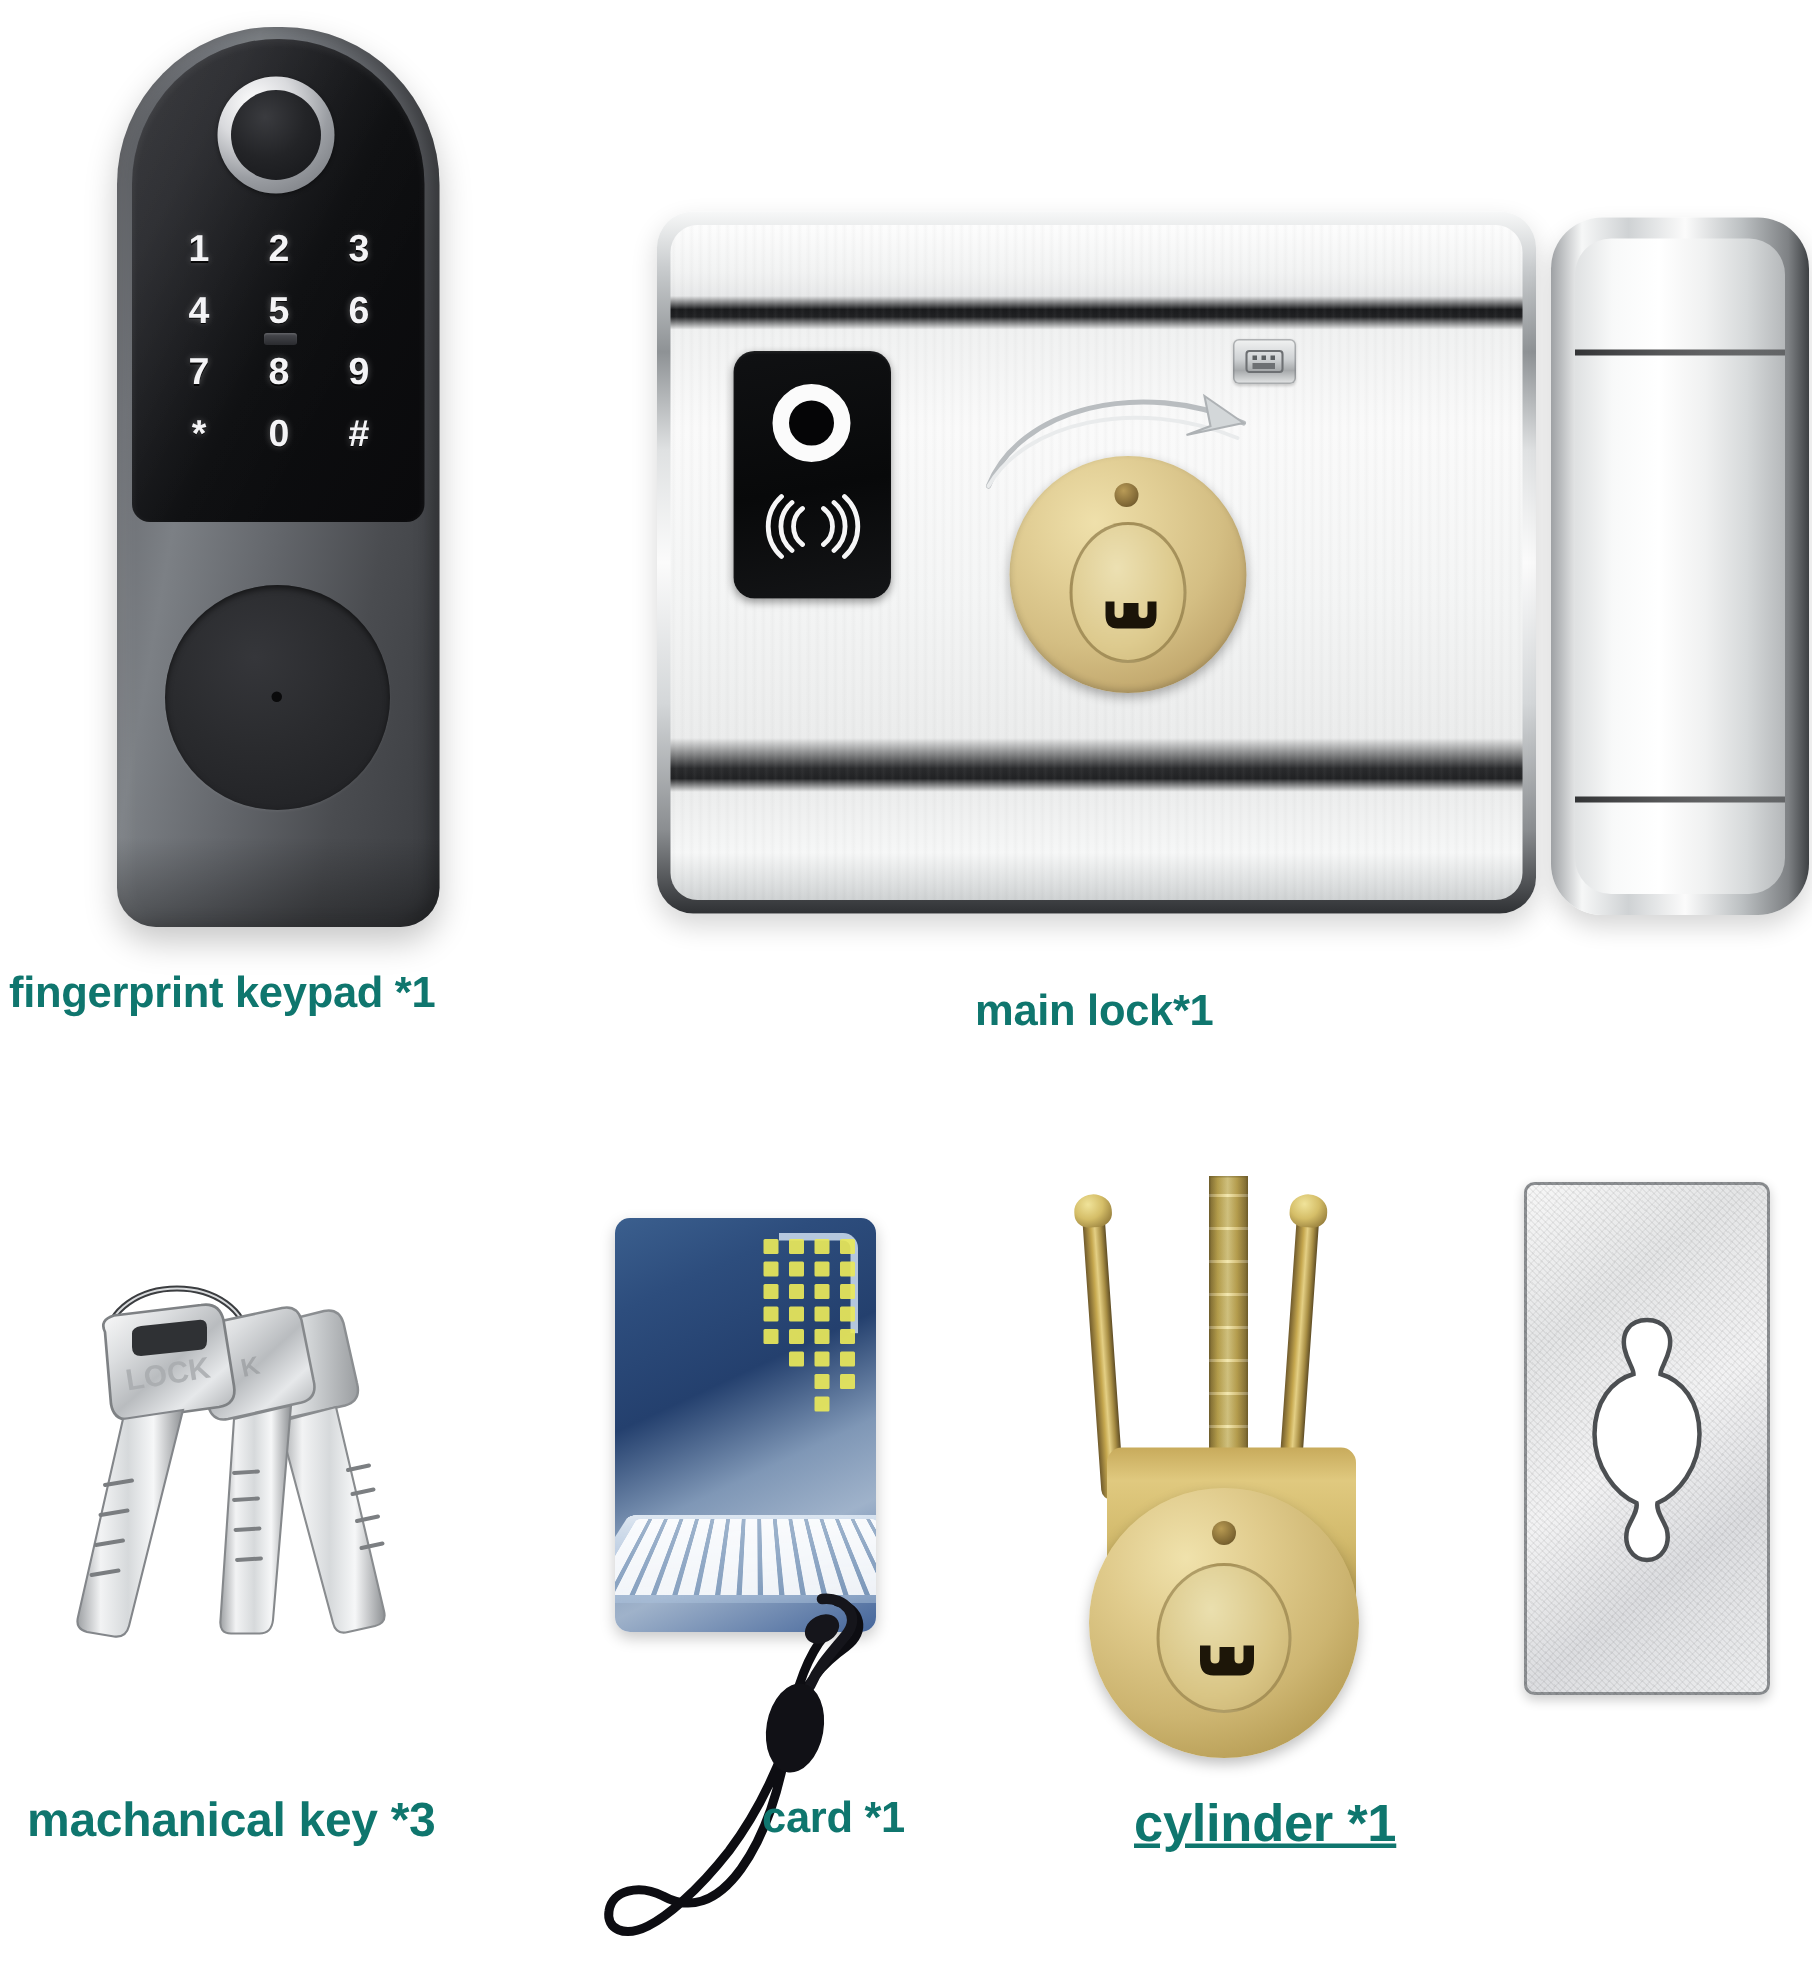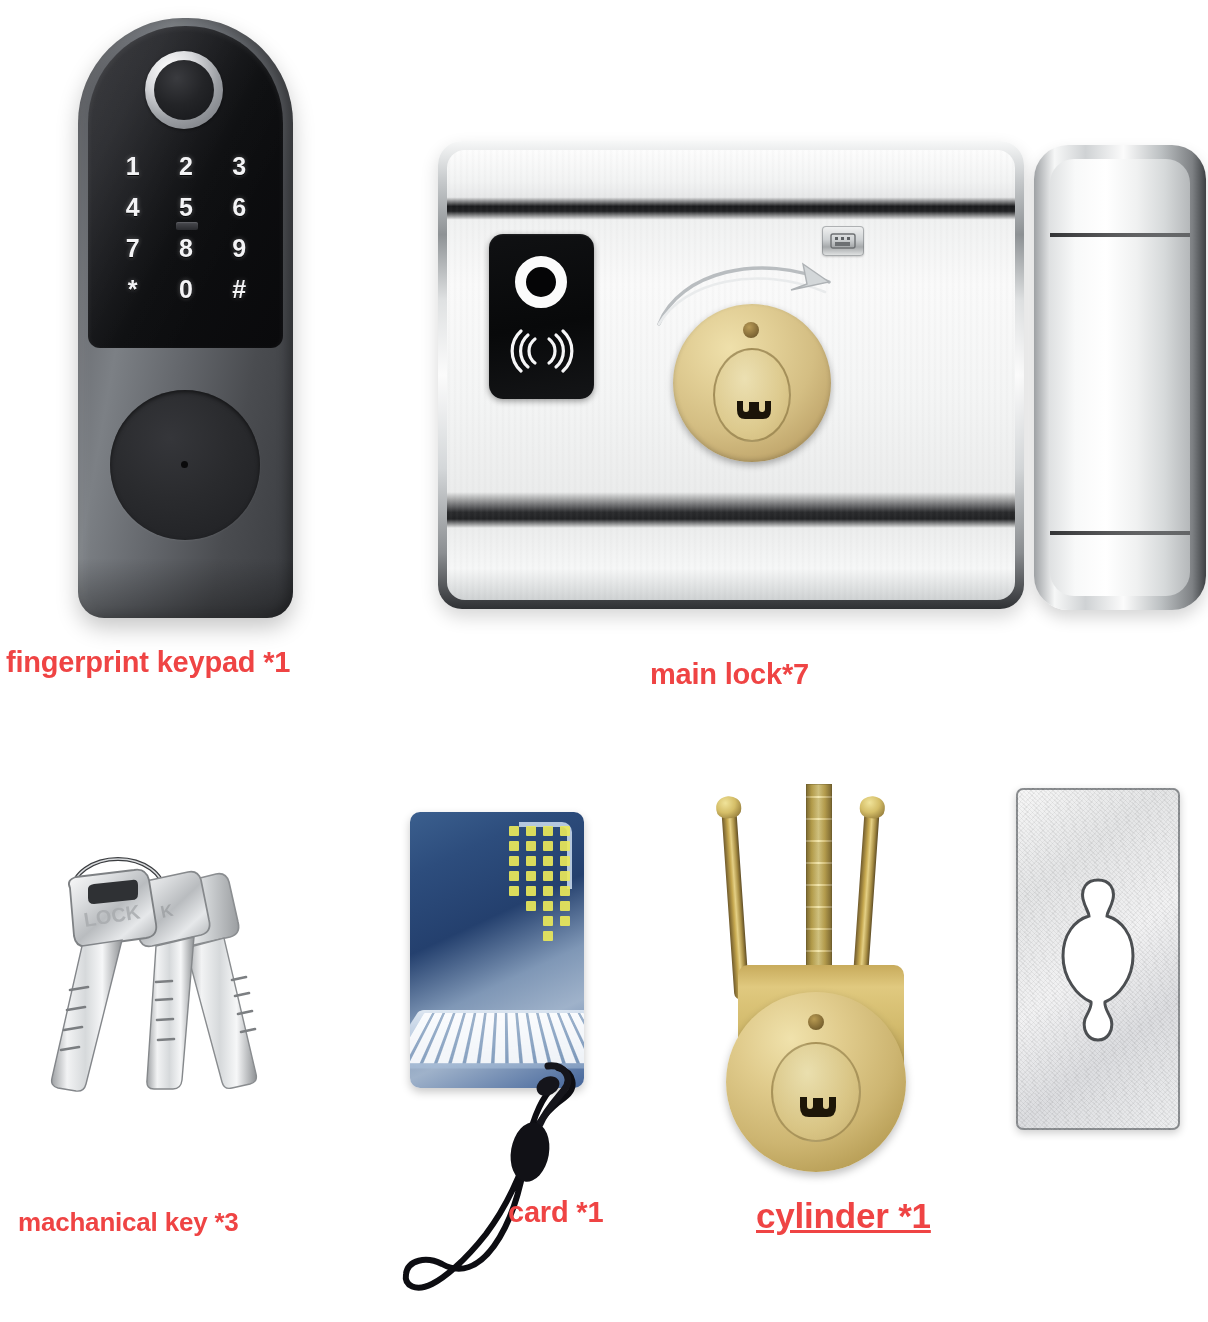--- a/index.html
+++ b/index.html
@@ -17,21 +17,21 @@
     width: 1208px;
     height: 1322px;
     background: #ffffff;
     overflow: hidden;
   }
 
   .label {
     position: absolute;
     font-family: "Liberation Sans", sans-serif;
     font-weight: 700;
-    color: #ef4444;
+    color: #0f766e;
     letter-spacing: -0.2px;
     white-space: pre-line;
     line-height: 1.12;
   }
 
   
   #keypad-wrap {
     position: absolute;
     left: 78px;
     top: 18px;
@@ -555,21 +555,21 @@
     position: absolute;
     left: 35px;
     top: 88px;
     width: 94px;
     height: 168px;
   }
 
   
   #lbl-keypad { left: 6px;   top: 646px;  font-size: 29px; }
   #lbl-mainlock { left: 650px; top: 658px; font-size: 29px; }
-  #lbl-keys   { left: 18px;  top: 1196px; font-size: 26px; margin-top: 12px; }
+  #lbl-keys   { left: 18px;  top: 1196px; font-size: 32px; }
   #lbl-card   { left: 508px; top: 1196px; font-size: 29px; }
   #lbl-cyl    { left: 756px; top: 1196px; font-size: 35px; text-decoration: underline; }
   #lbl-plate  { left: 962px; top: 1168px; font-size: 29px; text-align: left; }
 </style>
 </head>
 <body>
 
 <div id="stage">
 
   <div id="keypad-wrap">
@@ -648,21 +648,21 @@
         </div>
 
       </div>
     </div>
 
     <div class="ml-strike-outer">
       <div class="ml-strike-inner"></div>
     </div>
   </div>
 
-  <div class="label" id="lbl-mainlock">main lock*7</div>
+  <div class="label" id="lbl-mainlock">main lock*1</div>
 
   <div id="keys-wrap">
     <svg viewBox="0 0 320 320" width="320" height="320">
       <defs>
         <linearGradient id="steel" x1="0" y1="0" x2="1" y2="1">
           <stop offset="0%" stop-color="#fdfdfd"></stop>
           <stop offset="28%" stop-color="#dcdee0"></stop>
           <stop offset="52%" stop-color="#b9bcbf"></stop>
           <stop offset="74%" stop-color="#e6e8ea"></stop>
           <stop offset="100%" stop-color="#a5a8ab"></stop>

